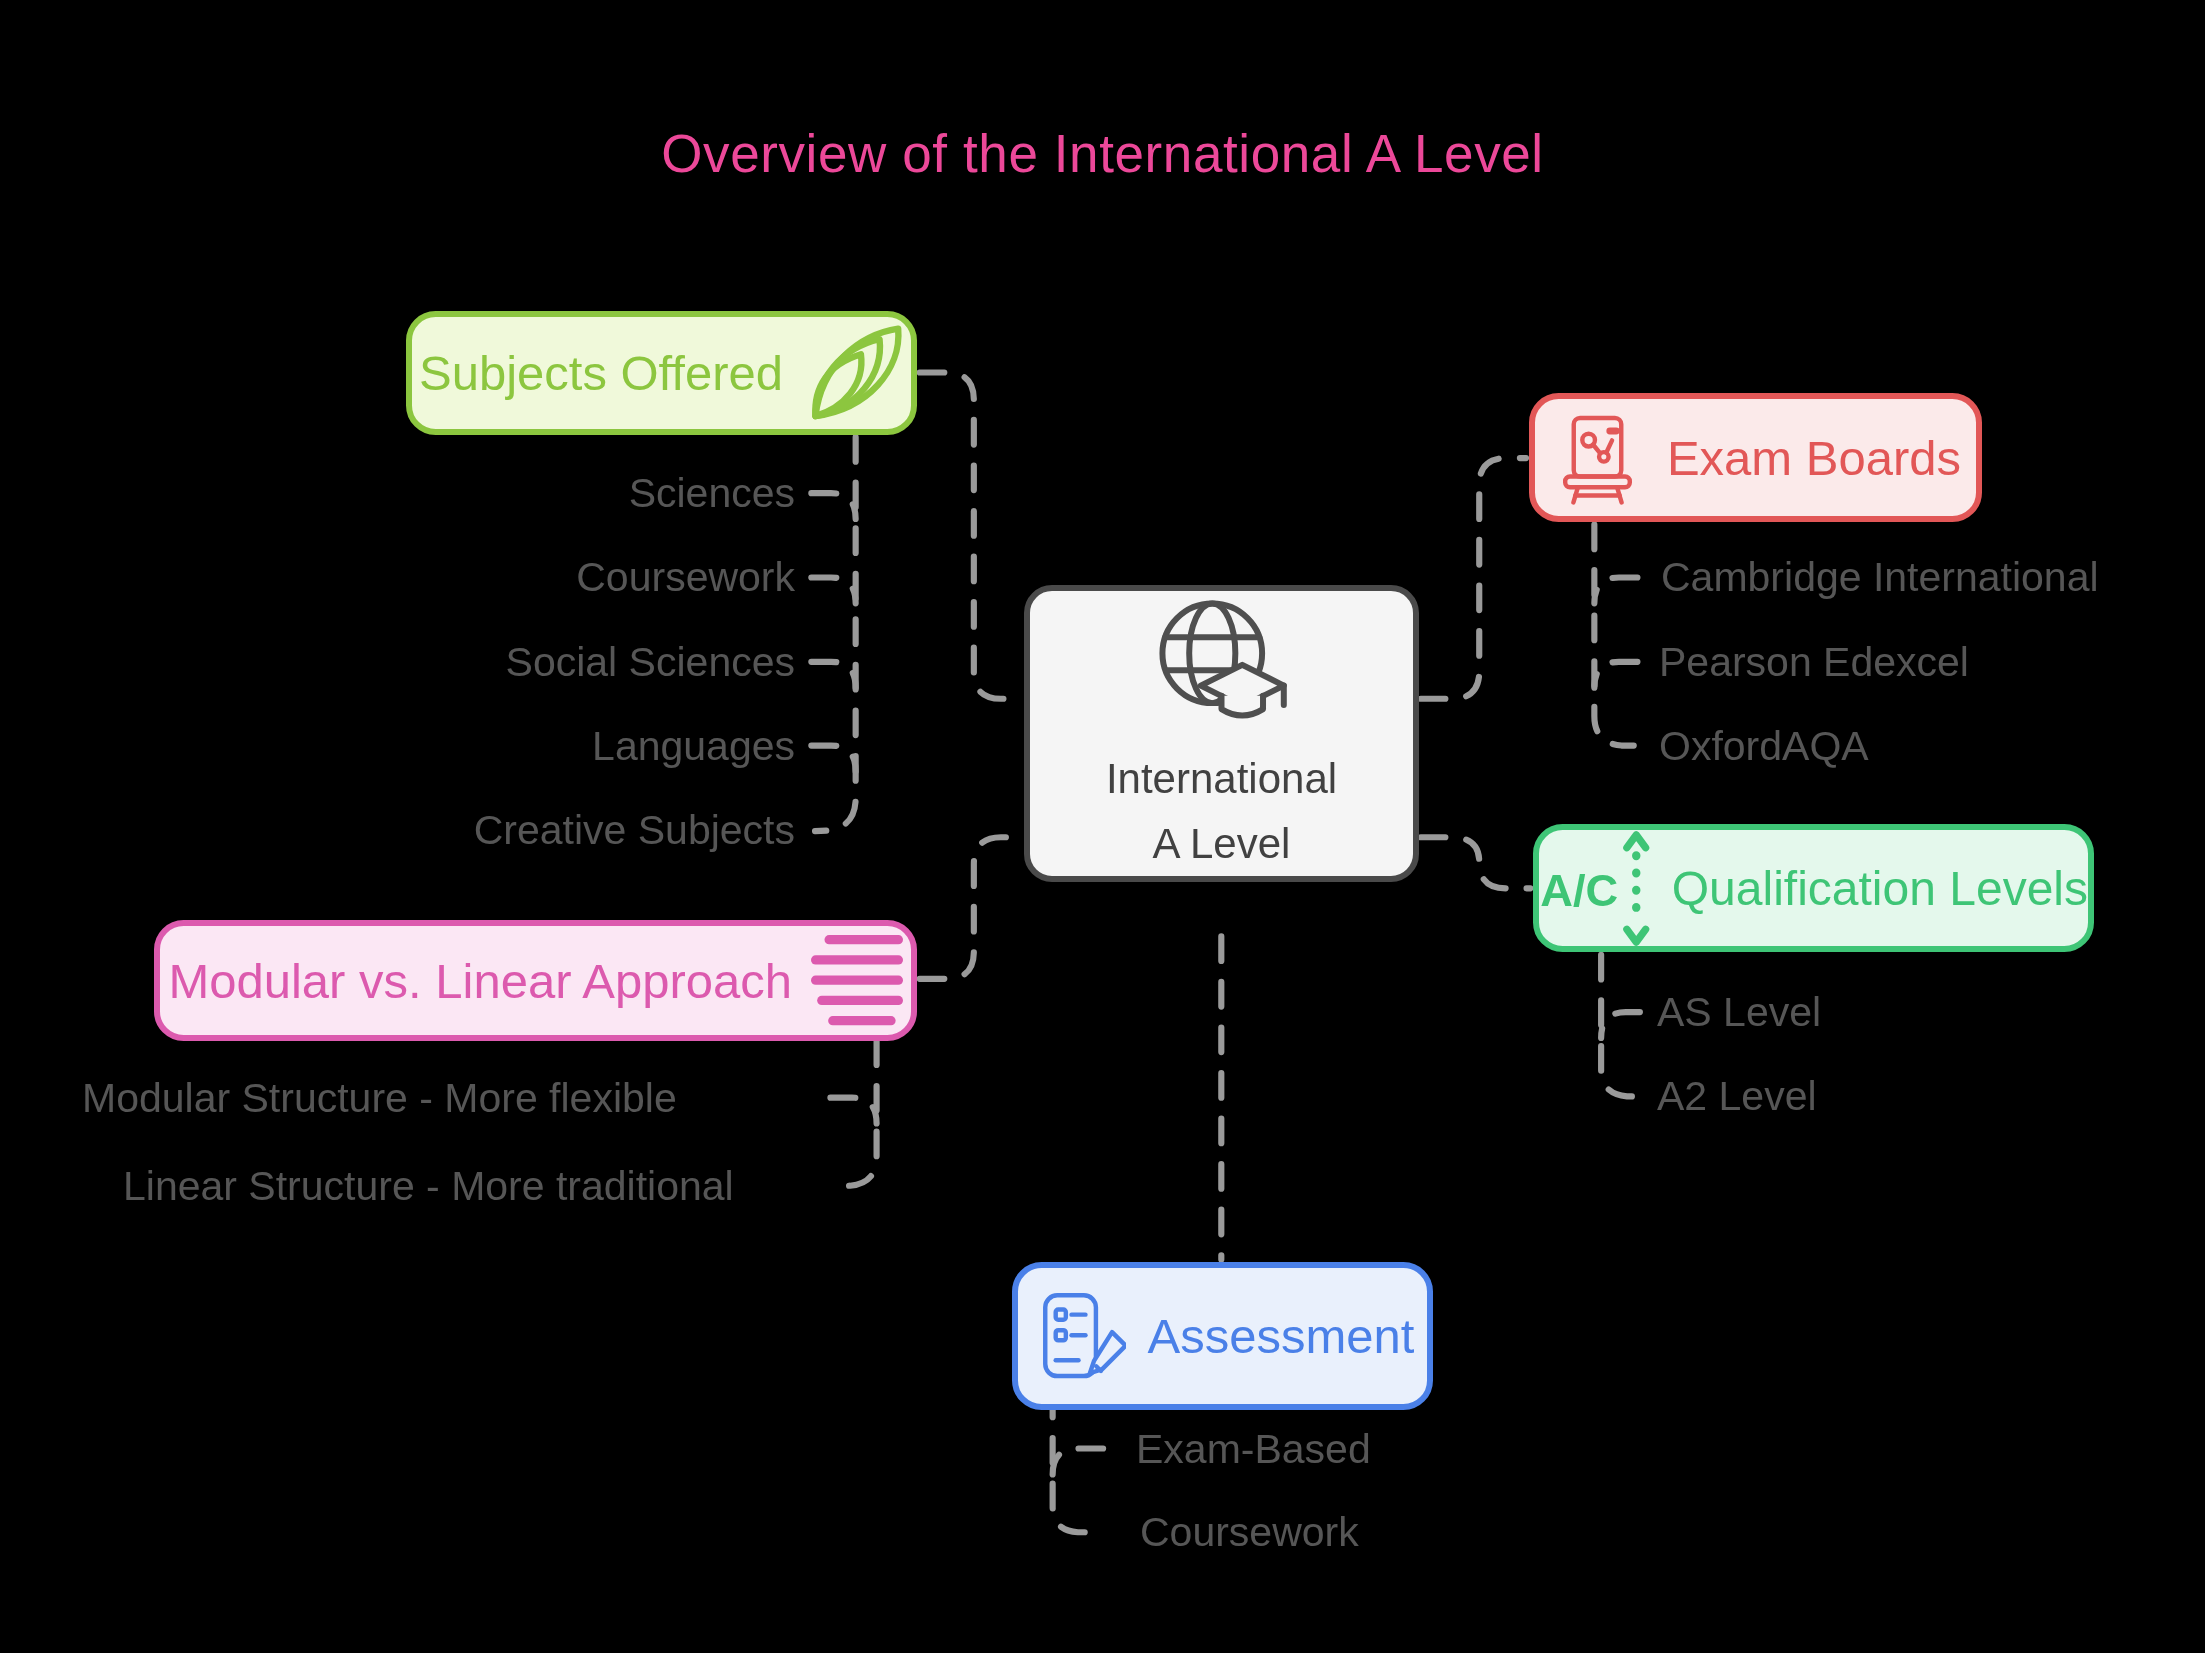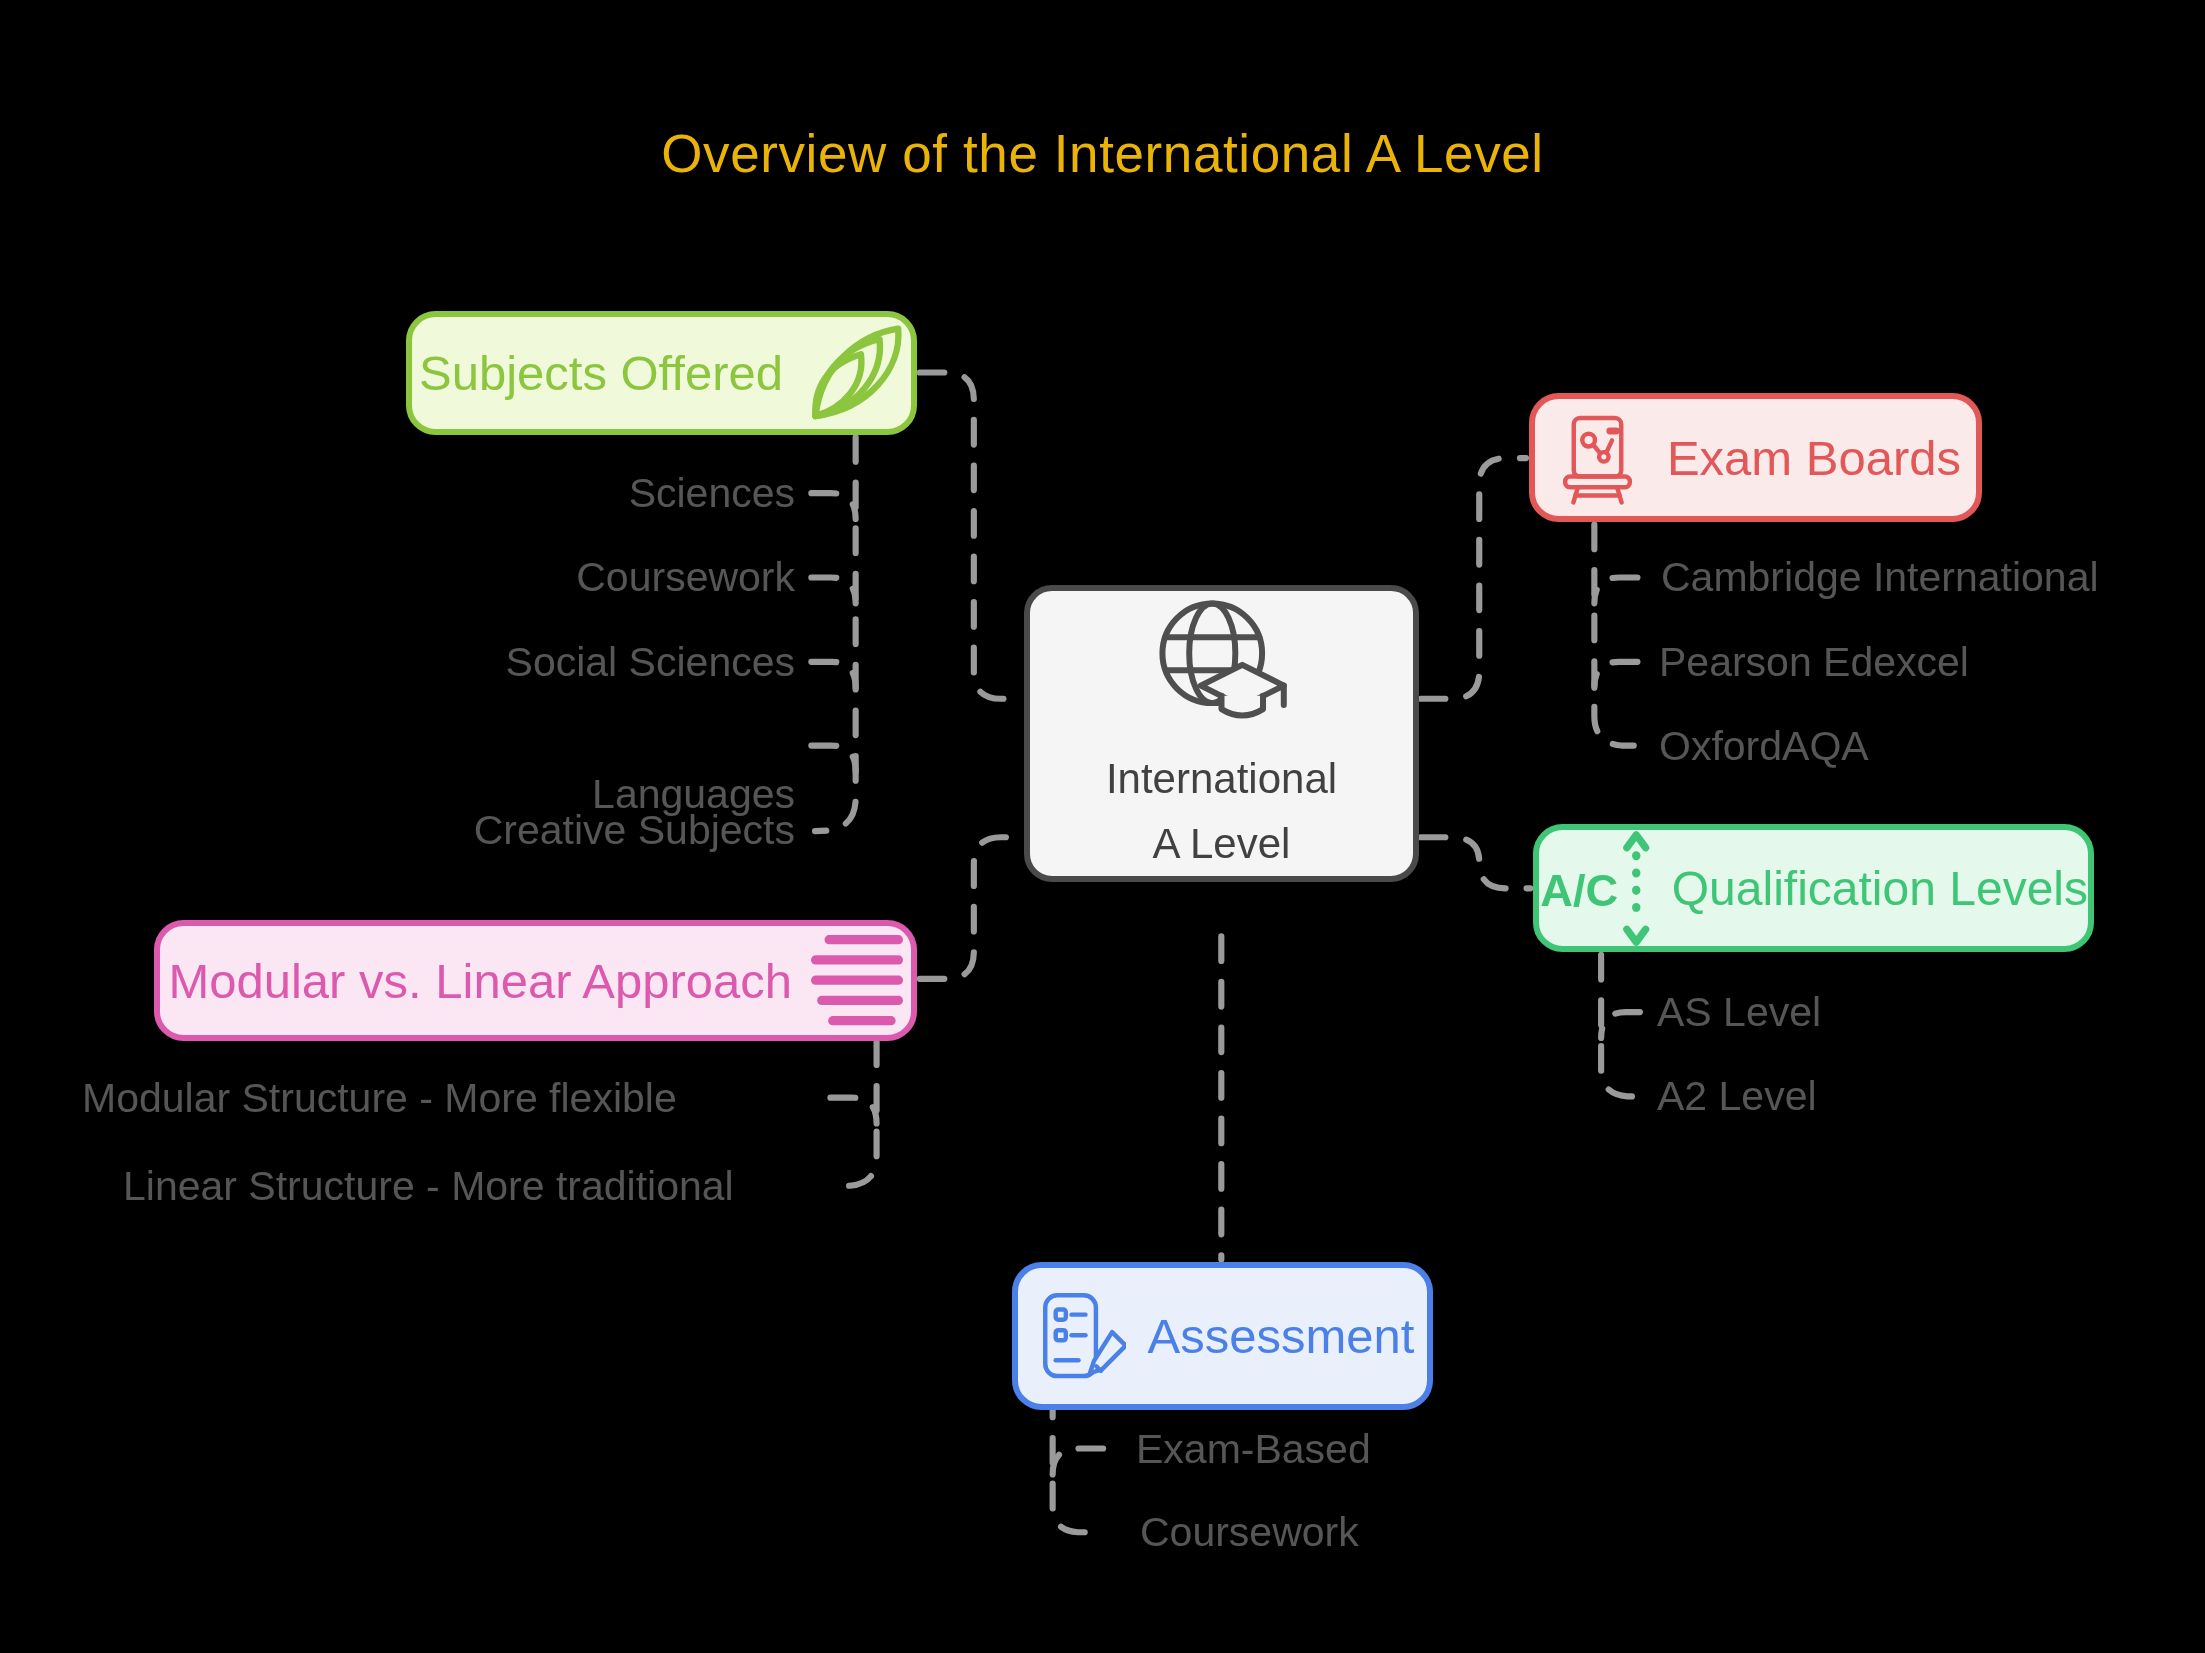--- a/index.html
+++ b/index.html
@@ -8,21 +8,21 @@
     width:2205px;height:1653px;
     background:#000000;
     font-family:"Liberation Sans", sans-serif;
     overflow:hidden;
   }
   #title{
     position:absolute;
     top:123px;left:0;width:100%;
     text-align:center;
     font-size:53px;
-    color:#eab308;
+    color:#ec4899;
     letter-spacing:0.6px;
   }
   #connector-layer{position:absolute;left:0;top:0;}
   .connector{
     fill:none;
     stroke:#9A9A9A;
     stroke-width:10px;
     stroke-dasharray:40 34;
     stroke-linecap:round;
   }
@@ -190,21 +190,21 @@
         <path d="M 256 136 L 299 179 L 225 253 L 186 266 L 199 227 Z" fill="#E9F0FC"></path>
         <line x1="206" y1="244" x2="221" y2="259"></line>
       </g>
     </svg>
     <span class="label">Assessment</span>
   </div>
 
   <div class="child r" style="right:1410px;top:493px;">Sciences</div>
   <div class="child r" style="right:1410px;top:577px;">Coursework</div>
   <div class="child r" style="right:1410px;top:662px;">Social Sciences</div>
-  <div class="child r" style="right:1410px;top:746px;margin-top:48px;">Languages</div>
+  <div class="child r" style="right:1410px;top:746px;">Languages</div>
   <div class="child r" style="right:1410px;top:830px;">Creative Subjects</div>
 
   <div class="child" style="left:1661px;top:577px;">Cambridge International</div>
   <div class="child" style="left:1659px;top:662px;">Pearson Edexcel</div>
   <div class="child" style="left:1659px;top:746px;">OxfordAQA</div>
 
   <div class="child" style="left:1657px;top:1012px;">AS Level</div>
   <div class="child" style="left:1657px;top:1096px;">A2 Level</div>
 
   <div class="child" style="left:82px;top:1098px;">Modular Structure - More flexible</div>

